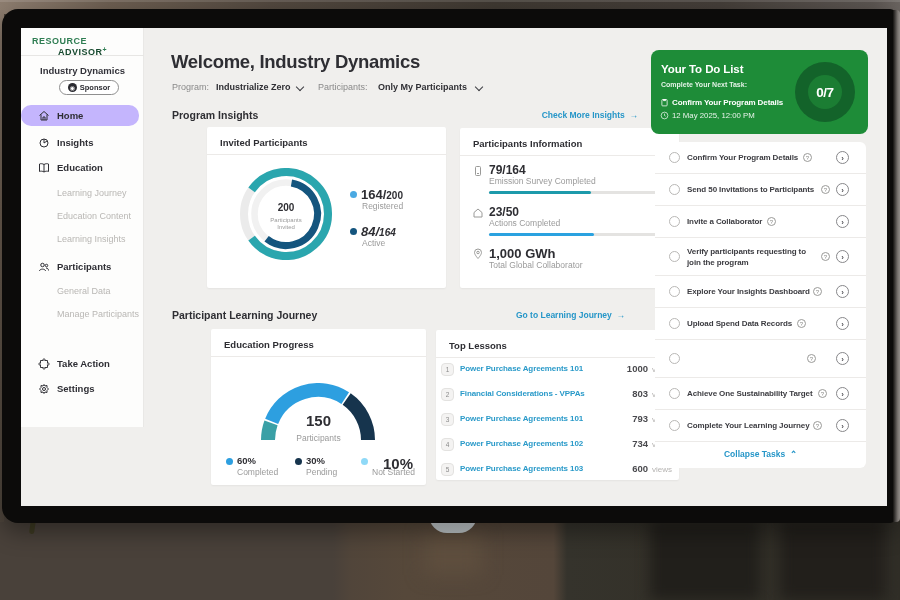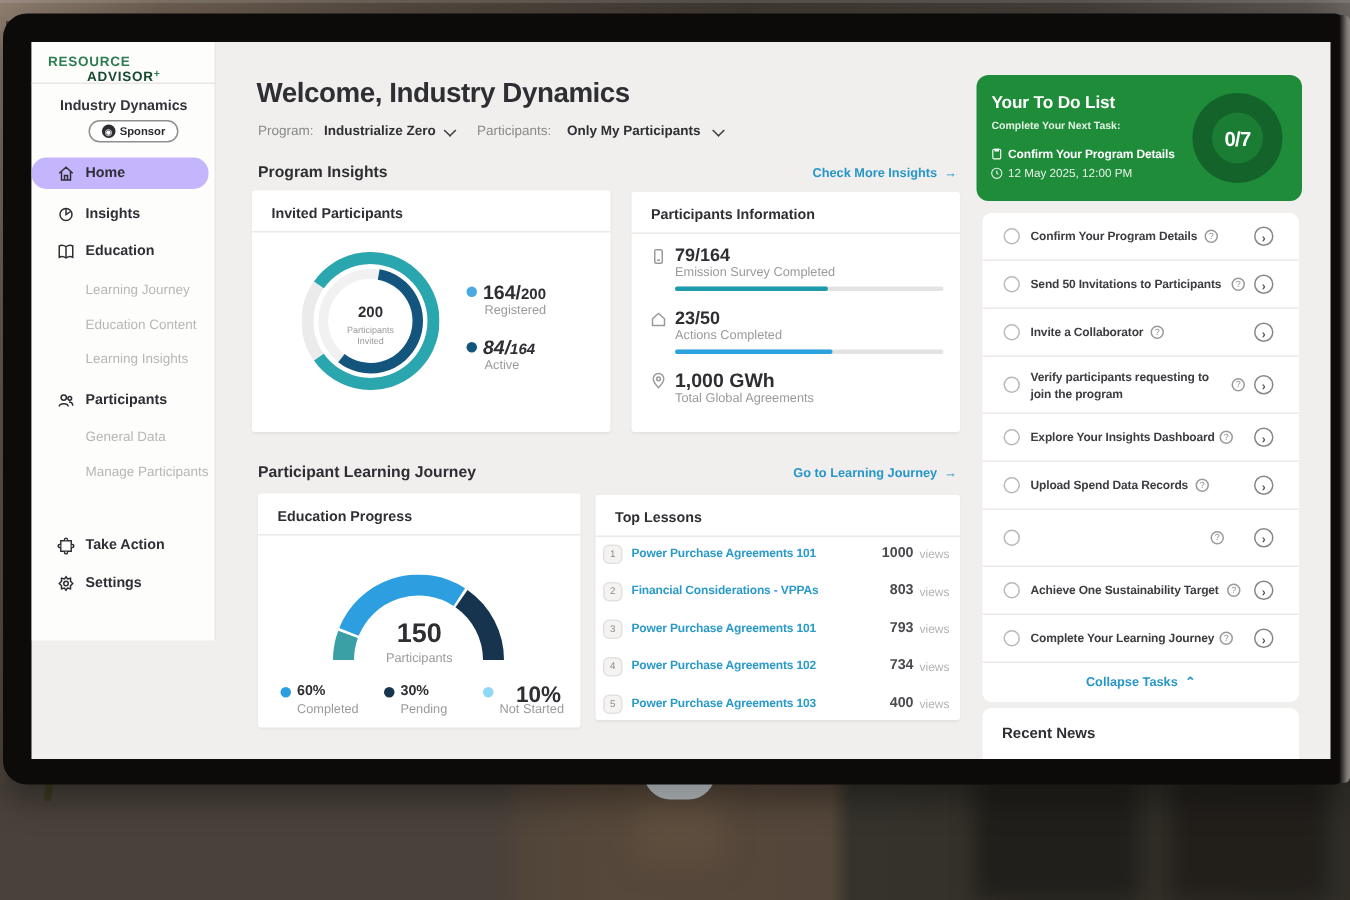--- a/index.html
+++ b/index.html
@@ -52,21 +52,21 @@
   #mi-home { top:77px; background:#c4b5fd; border-radius:10px; width:118px; }
 
   
   .h1 { left:150px; top:23px; font-size:18.5px; font-weight:bold; color:#2e2e33; letter-spacing:-0.3px; }
   .fl { position:absolute; top:54px; font-size:9px; color:#8a8a8a; }
   .fl b { color:#2f2f34; }
   .chev { position:absolute; top:56px; width:6px; height:6px; border-right:1.4px solid #3c3c42; border-bottom:1.4px solid #3c3c42; transform:rotate(45deg); }
   .sechead { font-size:10.5px; font-weight:bold; color:#2e2e33; }
   .link { font-size:8.5px; font-weight:bold; color:#2696c8; }
 
-  .card { position:absolute; background:#fff; border-radius:2px; box-shadow:0 1px 2px rgba(0,0,0,0.05); }
+  .card { position:absolute; background:#fff; border-radius:2px; box-shadow:0 1px 2px rgba(0,0,0,0.05);margin-left:39px; }
   .cardtitle { position:absolute; left:13px; top:10px; font-size:9.5px; font-weight:bold; color:#2e2e33; }
   .carddiv { position:absolute; left:0; top:27px; width:100%; height:1px; background:#eceae8; }
 
   
   #card1 { left:147px; top:99px; width:239px; height:161px; }
   #card2 { left:400px; top:100px; width:219px; height:160px; }
   #card3 { left:151px; top:301px; width:215px; height:156px; }
   #card4 { left:376px; top:302px; width:243px; height:150px; }
 
   .legdot { position:absolute; width:7px; height:7px; border-radius:50%; }
@@ -245,35 +245,35 @@
       <div class="greysub" style="left:29px; top:90px;">Actions Completed</div>
       <div class="pbar" style="top:105px;">
         <div class="pfill" style="width:105px; background:#2aa2e0;"></div>
       </div>
 
       <svg class="rowico" style="top:120px;" viewBox="0 0 24 24" fill="none" stroke="#9a9a98" stroke-width="2">
         <path d="M12 21 C12 21 5 13.5 5 9 A7 7 0 1 1 19 9 C19 13.5 12 21 12 21 Z"></path>
         <circle cx="12" cy="9" r="2.5"></circle>
       </svg>
       <div class="bignum" style="left:29px; top:118px; font-size:13px;">1,000 GWh</div>
-      <div class="greysub" style="left:29px; top:132px;">Total Global Agreements</div>
+      <div class="greysub" style="left:29px; top:132px;">Total Global Collaborator</div>
     </div>
 
     <div class="abs sechead" style="left:151px; top:281px;">Participant Learning Journey</div>
-    <div class="abs link" style="left:460px; top:282px; width:157px; text-align:right;">Go to Learning Journey&nbsp; →</div>
+    <div class="abs link" style="left:447px; top:282px; width:157px; text-align:right;">Go to Learning Journey&nbsp; →</div>
 
     <div class="card" id="card3">
       <div class="cardtitle">Education Progress</div>
       <div class="carddiv"></div>
       <svg class="abs" style="left:50px; top:54px;" width="114" height="64" viewBox="0 0 114 64">
         <path id="g1" fill="none" stroke="#3aa0a6" stroke-width="14" d="M7.00 57.00 A50 50 0 0 1 10.02 39.90"></path>
         <path id="g2" fill="none" stroke="#2d9fe0" stroke-width="14" d="M10.64 38.27 A50 50 0 0 1 84.23 15.07"></path>
         <path id="g3" fill="none" stroke="#16344d" stroke-width="14" d="M85.68 16.04 A50 50 0 0 1 107.00 57.00"></path>
       </svg>
-      <div class="abs" style="left:0; top:83px; width:215px; text-align:center; font-size:18px; font-weight:bold; color:#2e2e33;">150</div>
+      <div class="abs" style="left:0; top:83px; width:215px; text-align:center; font-size:15px; font-weight:bold; color:#2e2e33;">150</div>
       <div class="abs" style="left:0; top:104px; width:215px; text-align:center; font-size:8.5px; color:#9a9a9a;">Participants</div>
       <div class="legdot" style="left:15px; top:129px; background:#2d9fe0;"></div>
       <div class="abs" style="left:26px; top:126px; font-size:9.5px; font-weight:bold; color:#2e2e33;">60%</div>
       <div class="greysub" style="left:26px; top:138px;">Completed</div>
       <div class="legdot" style="left:84px; top:129px; background:#16344d;"></div>
       <div class="abs" style="left:95px; top:126px; font-size:9.5px; font-weight:bold; color:#2e2e33;">30%</div>
       <div class="greysub" style="left:95px; top:138px;">Pending</div>
       <div class="legdot" style="left:150px; top:129px; background:#8fd9f7;"></div>
       <div class="abs" style="left:172px; top:126px; font-size:15px; font-weight:bold; color:#2e2e33;">10%</div>
       <div class="greysub" style="left:161px; top:138px;">Not Started</div>
@@ -302,21 +302,21 @@
       </div>
       <div class="lesson" style="top:107px;">
         <div class="badge">4</div>
         <span class="t">Power Purchase Agreements 102</span>
         <span class="v">734</span>
         <span class="vw">views</span>
       </div>
       <div class="lesson" style="top:132px;">
         <div class="badge">5</div>
         <span class="t">Power Purchase Agreements 103</span>
-        <span class="v">400</span>
+        <span class="v">600</span>
         <span class="vw">views</span>
       </div>
     </div>
 
     <div class="abs" id="greencard">
       <div class="t1">Your To Do List</div>
       <div class="t2">Complete Your Next Task:</div>
       <svg class="abs" style="left:9px; top:48px;" width="9" height="9" viewBox="0 0 24 24" fill="none" stroke="#fff" stroke-width="2">
         <rect x="5" y="4" width="14" height="17" rx="2"></rect>
         <path d="M9 4 H15 V7 H9 Z" fill="#fff"></path>
@@ -383,16 +383,13 @@
         <div class="ch" style="top:9px">›</div>
       </div>
       <div class="task" style="top: 268px; height: 32px;">
         <div class="cb" style="top:10px"></div>
         <div class="tx" style="top:11px">Complete Your Learning Journey</div>
         <div class="q" style="top:11px; left:158px">?</div>
         <div class="ch" style="top:9px">›</div>
       </div>
       <div id="collapse" style="top: 307px;">Collapse Tasks&nbsp;&nbsp;⌃</div>
     </div>
-    <div class="abs" id="recent">
-      <div class="t">Recent News</div>
-    </div>
   </div>
 
 </body></html>

